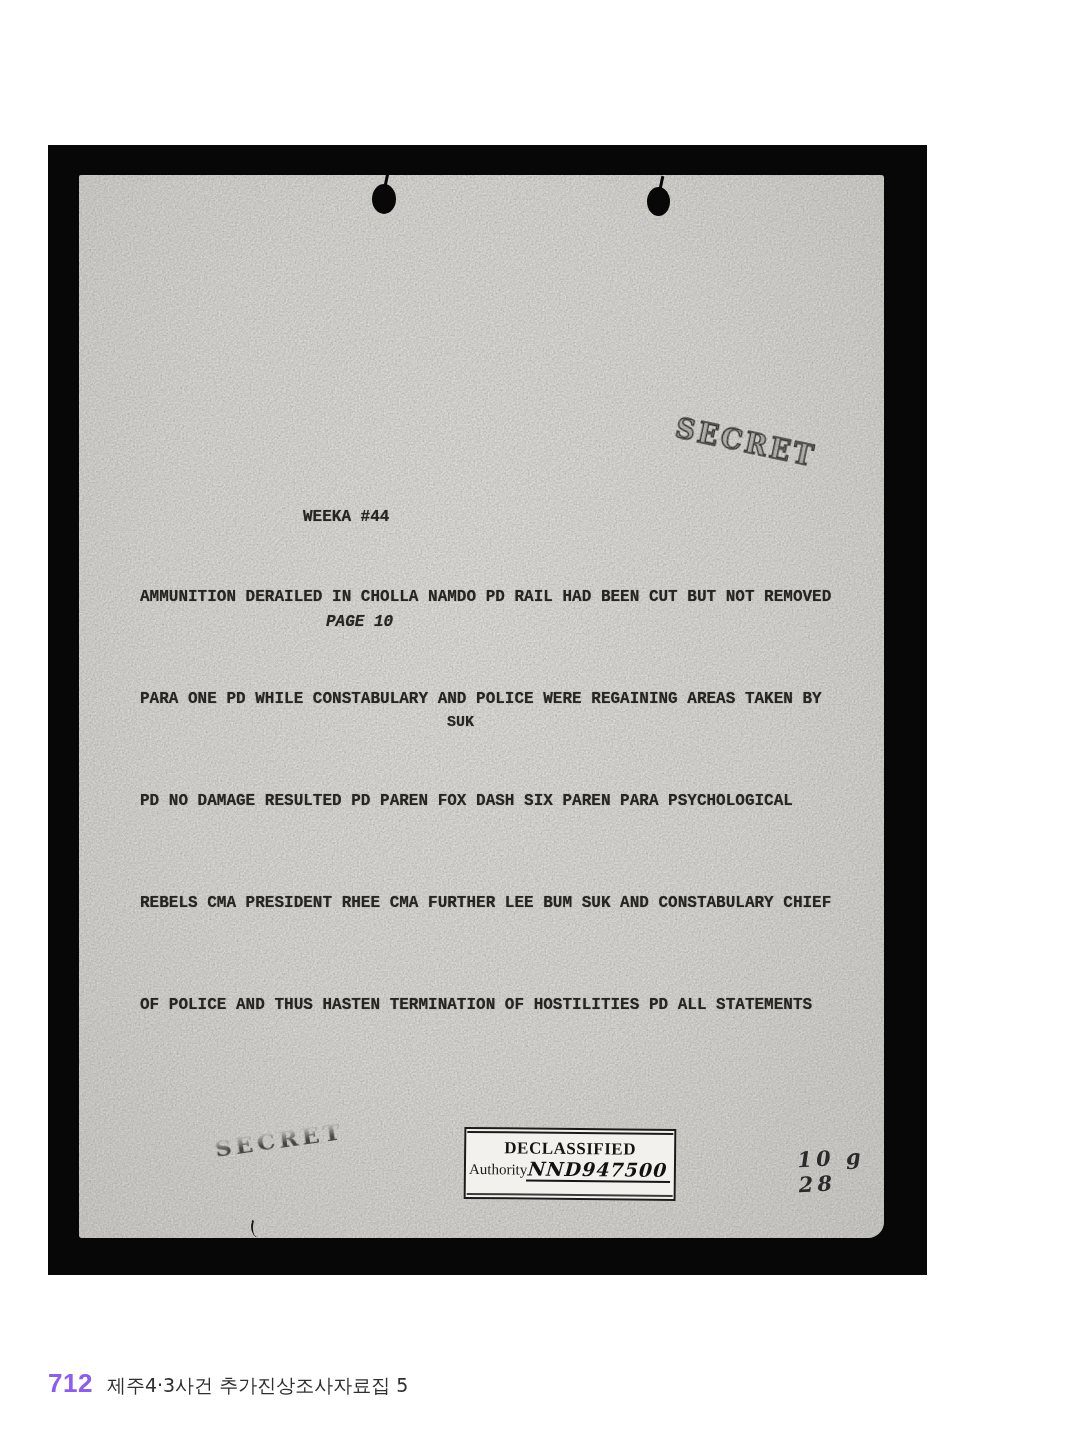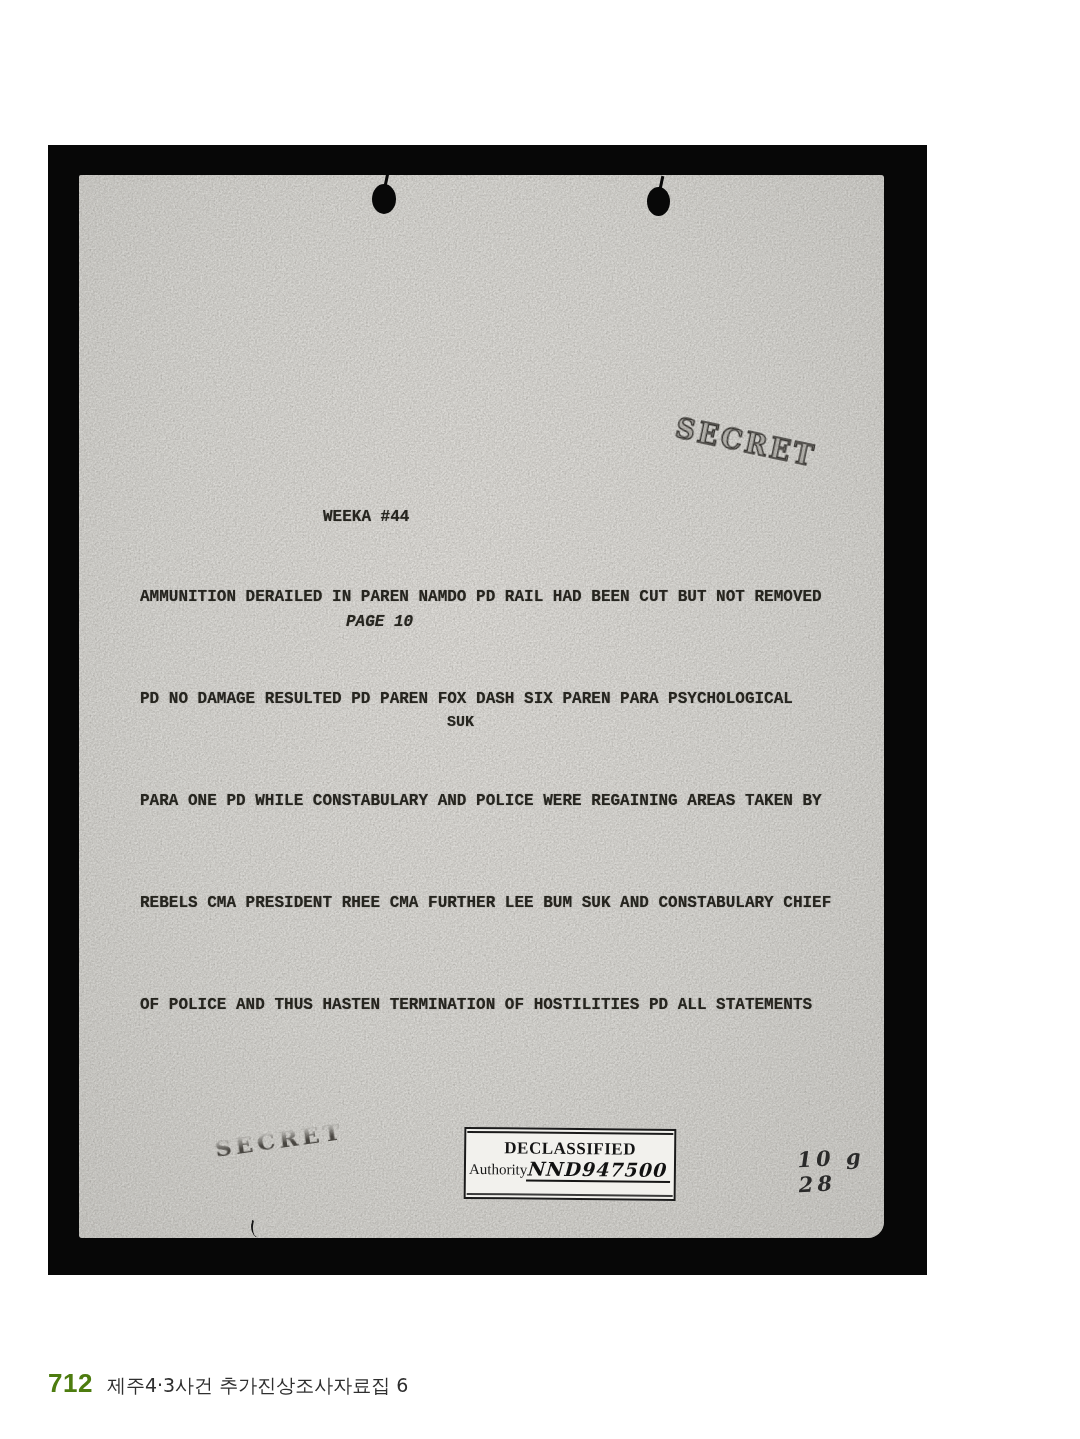--- a/index.html
+++ b/index.html
@@ -28,21 +28,21 @@
   .hole { position:absolute; background:#080808; border-radius:50%; }
   .hole-1 { left:293px; top:9px;  width:24px; height:30px; }
   .hole-2 { left:568px; top:12px; width:23px; height:29px; }
   .hole::before {
     content:""; position:absolute; left:13px; top:-11px; width:3px; height:13px;
     background:#080808; transform:rotate(12deg);
   }
 
   
   .typed-header {
-    position:absolute; left:244px; top:255px;
+    position:absolute; left:224px; top:255px;
     font:700 16px/35px "Liberation Mono", monospace;
     color:#26251f; text-shadow:0 0 1px rgba(30,28,24,.55);
     white-space:pre; filter:blur(.2px);
   }
   .typed-header .indent { padding-left:23px;font-style:italic; }
   .typed-body {
     position:absolute; left:61px; top:337px;
     font:700 16px/34px "Liberation Mono", monospace;
     color:#26251f; text-shadow:0 0 1px rgba(30,28,24,.55);
     white-space:pre; filter:blur(.2px);
@@ -109,21 +109,21 @@
     position:absolute; left:171px; top:1046px; width:9px; height:16px;
     border-left:2.5px solid #141414; border-radius:0 0 0 90%;
     transform:rotate(14deg);
   }
 
   
   .footer {
     position:absolute; left:48px; top:1368px;
     display:flex; align-items:baseline; gap:14px;
   }
-  .footer-num { font:700 26px "Liberation Sans", sans-serif; color:#4d7c0f; letter-spacing:.5px; }
+  .footer-num { font:700 26px "Liberation Sans", sans-serif; color:#8b5cf6; letter-spacing:.5px; }
   .footer-title { font:400 19px "DejaVu Sans", sans-serif; color:#2f2f2f; }
 </style>
 </head>
 <body>
 
 <div class="scan">
   <div class="paper">
 
     <svg class="paper-noise" xmlns="http://www.w3.org/2000/svg">
       <filter id="grain">
@@ -137,23 +137,23 @@
     <div class="hole hole-2"></div>
 
     <div class="stamp-secret-top">SECRET</div>
 
     <div class="typed-header">
       <div>WEEKA #44</div>
       <div class="indent">PAGE 10</div>
     </div>
 
     <div class="typed-body">
-      <div>AMMUNITION DERAILED IN PAREN NAMDO PD RAIL HAD BEEN CUT BUT NOT REMOVED</div>
+      <div>AMMUNITION DERAILED IN CHOLLA NAMDO PD RAIL HAD BEEN CUT BUT NOT REMOVED</div>
+      <div>PARA ONE PD WHILE CONSTABULARY AND POLICE WERE REGAINING AREAS TAKEN BY</div>
       <div>PD NO DAMAGE RESULTED PD PAREN FOX DASH SIX PAREN PARA PSYCHOLOGICAL</div>
-      <div>PARA ONE PD WHILE CONSTABULARY AND POLICE WERE REGAINING AREAS TAKEN BY</div>
       <div>REBELS CMA PRESIDENT RHEE CMA FURTHER LEE BUM SUK AND CONSTABULARY CHIEF</div>
       <div>OF POLICE AND THUS HASTEN TERMINATION OF HOSTILITIES PD ALL STATEMENTS</div>
       
       
       
       
       
       
       
       
@@ -171,14 +171,14 @@
     </div>
 
     <div class="hand-note">10 g 28</div>
 
     <div class="pen-mark"></div>
   </div>
 </div>
 
 <div class="footer">
   <span class="footer-num">712</span>
-  <span class="footer-title">제주4·3사건 추가진상조사자료집 6</span>
+  <span class="footer-title">제주4·3사건 추가진상조사자료집 5</span>
 </div>
 
 </body></html>

